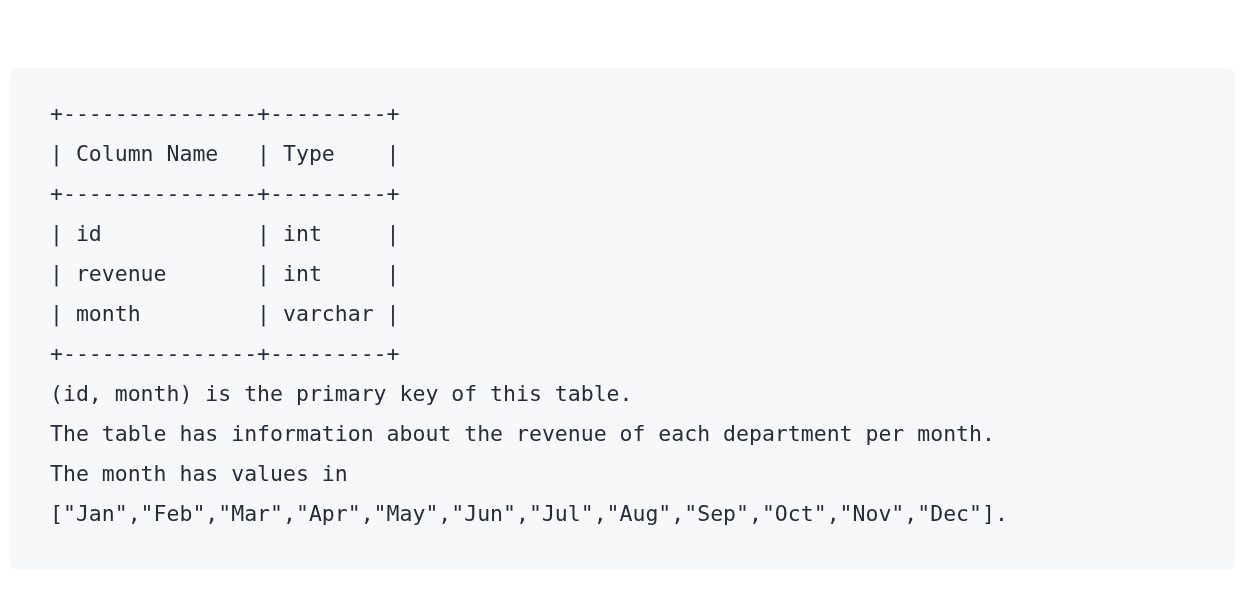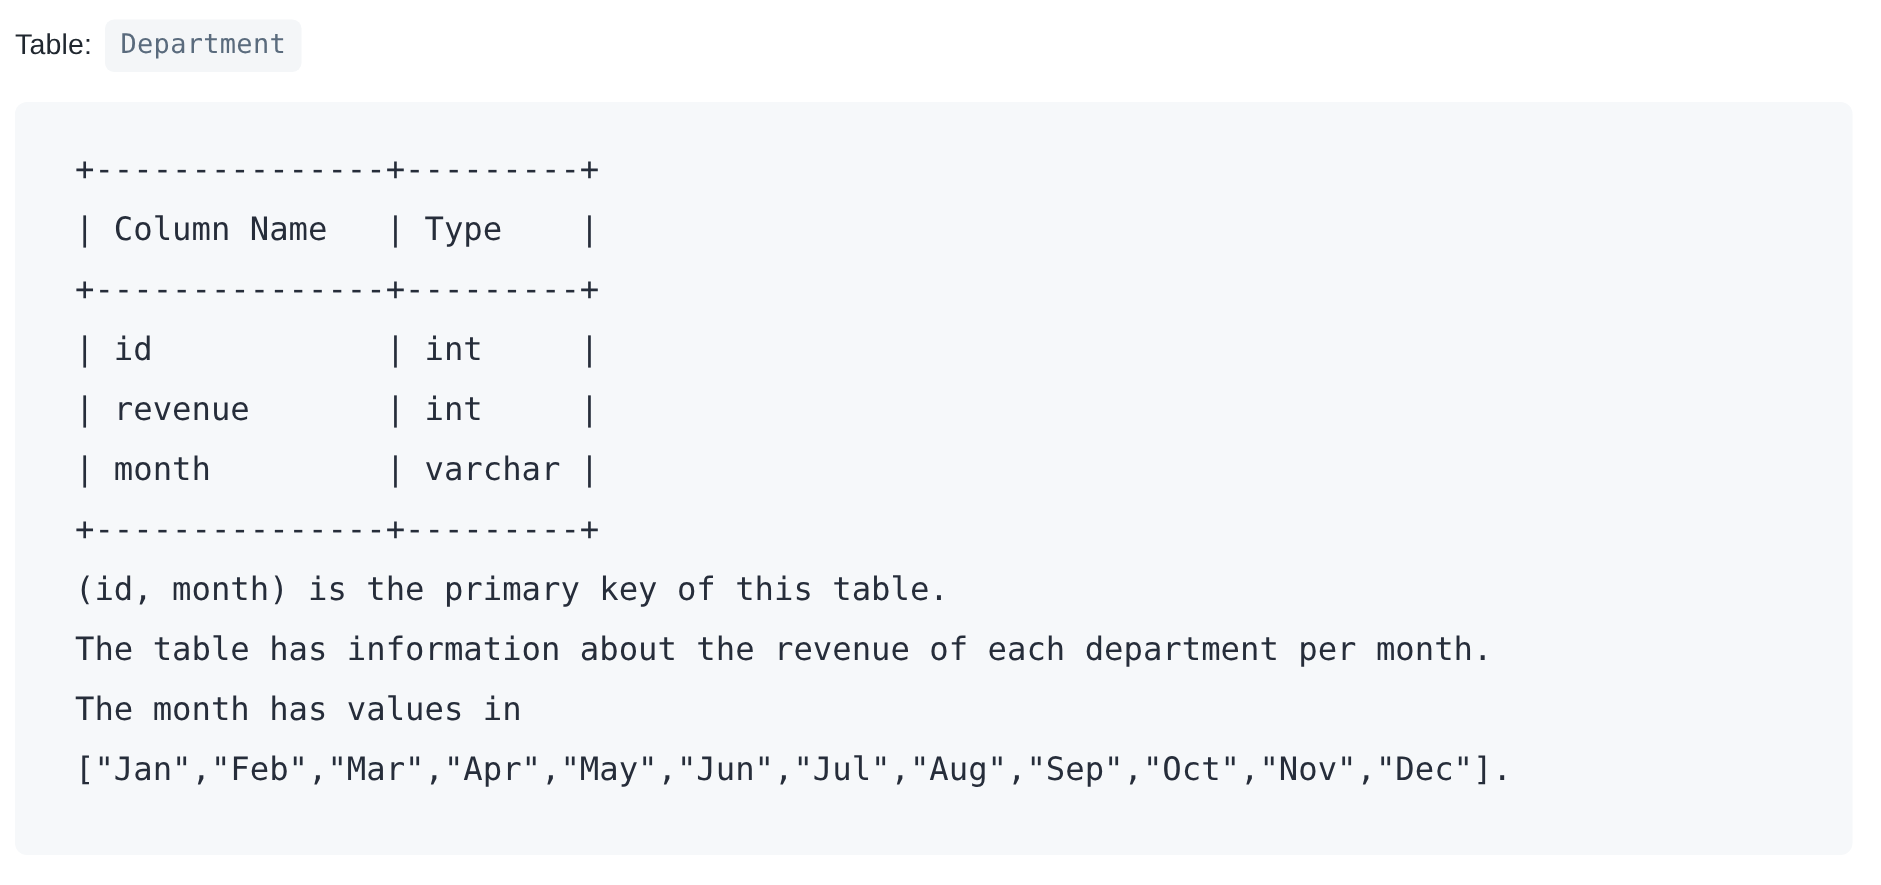--- a/index.html
+++ b/index.html
@@ -78,22 +78,18 @@
     display: block;
     white-space: pre;
     min-height: 40px;
   }
 </style>
 </head>
 <body>
 
 <div class="page">
 
-  <div class="table-heading">
-    <span class="heading-label">Table:</span>
-    <span class="heading-code">Department</span>
-  </div>
 
   <div class="code-block">
     <pre class="code-pre"><span class="code-line">+---------------+---------+</span><span class="code-line">| Column Name   | Type    |</span><span class="code-line">+---------------+---------+</span><span class="code-line">| id            | int     |</span><span class="code-line">| revenue       | int     |</span><span class="code-line">| month         | varchar |</span><span class="code-line">+---------------+---------+</span><span class="code-line">(id, month) is the primary key of this table.</span><span class="code-line">The table has information about the revenue of each department per month.</span><span class="code-line">The month has values in</span><span class="code-line">["Jan","Feb","Mar","Apr","May","Jun","Jul","Aug","Sep","Oct","Nov","Dec"].</span></pre>
   </div>
 
 </div>
 
 </body></html>

